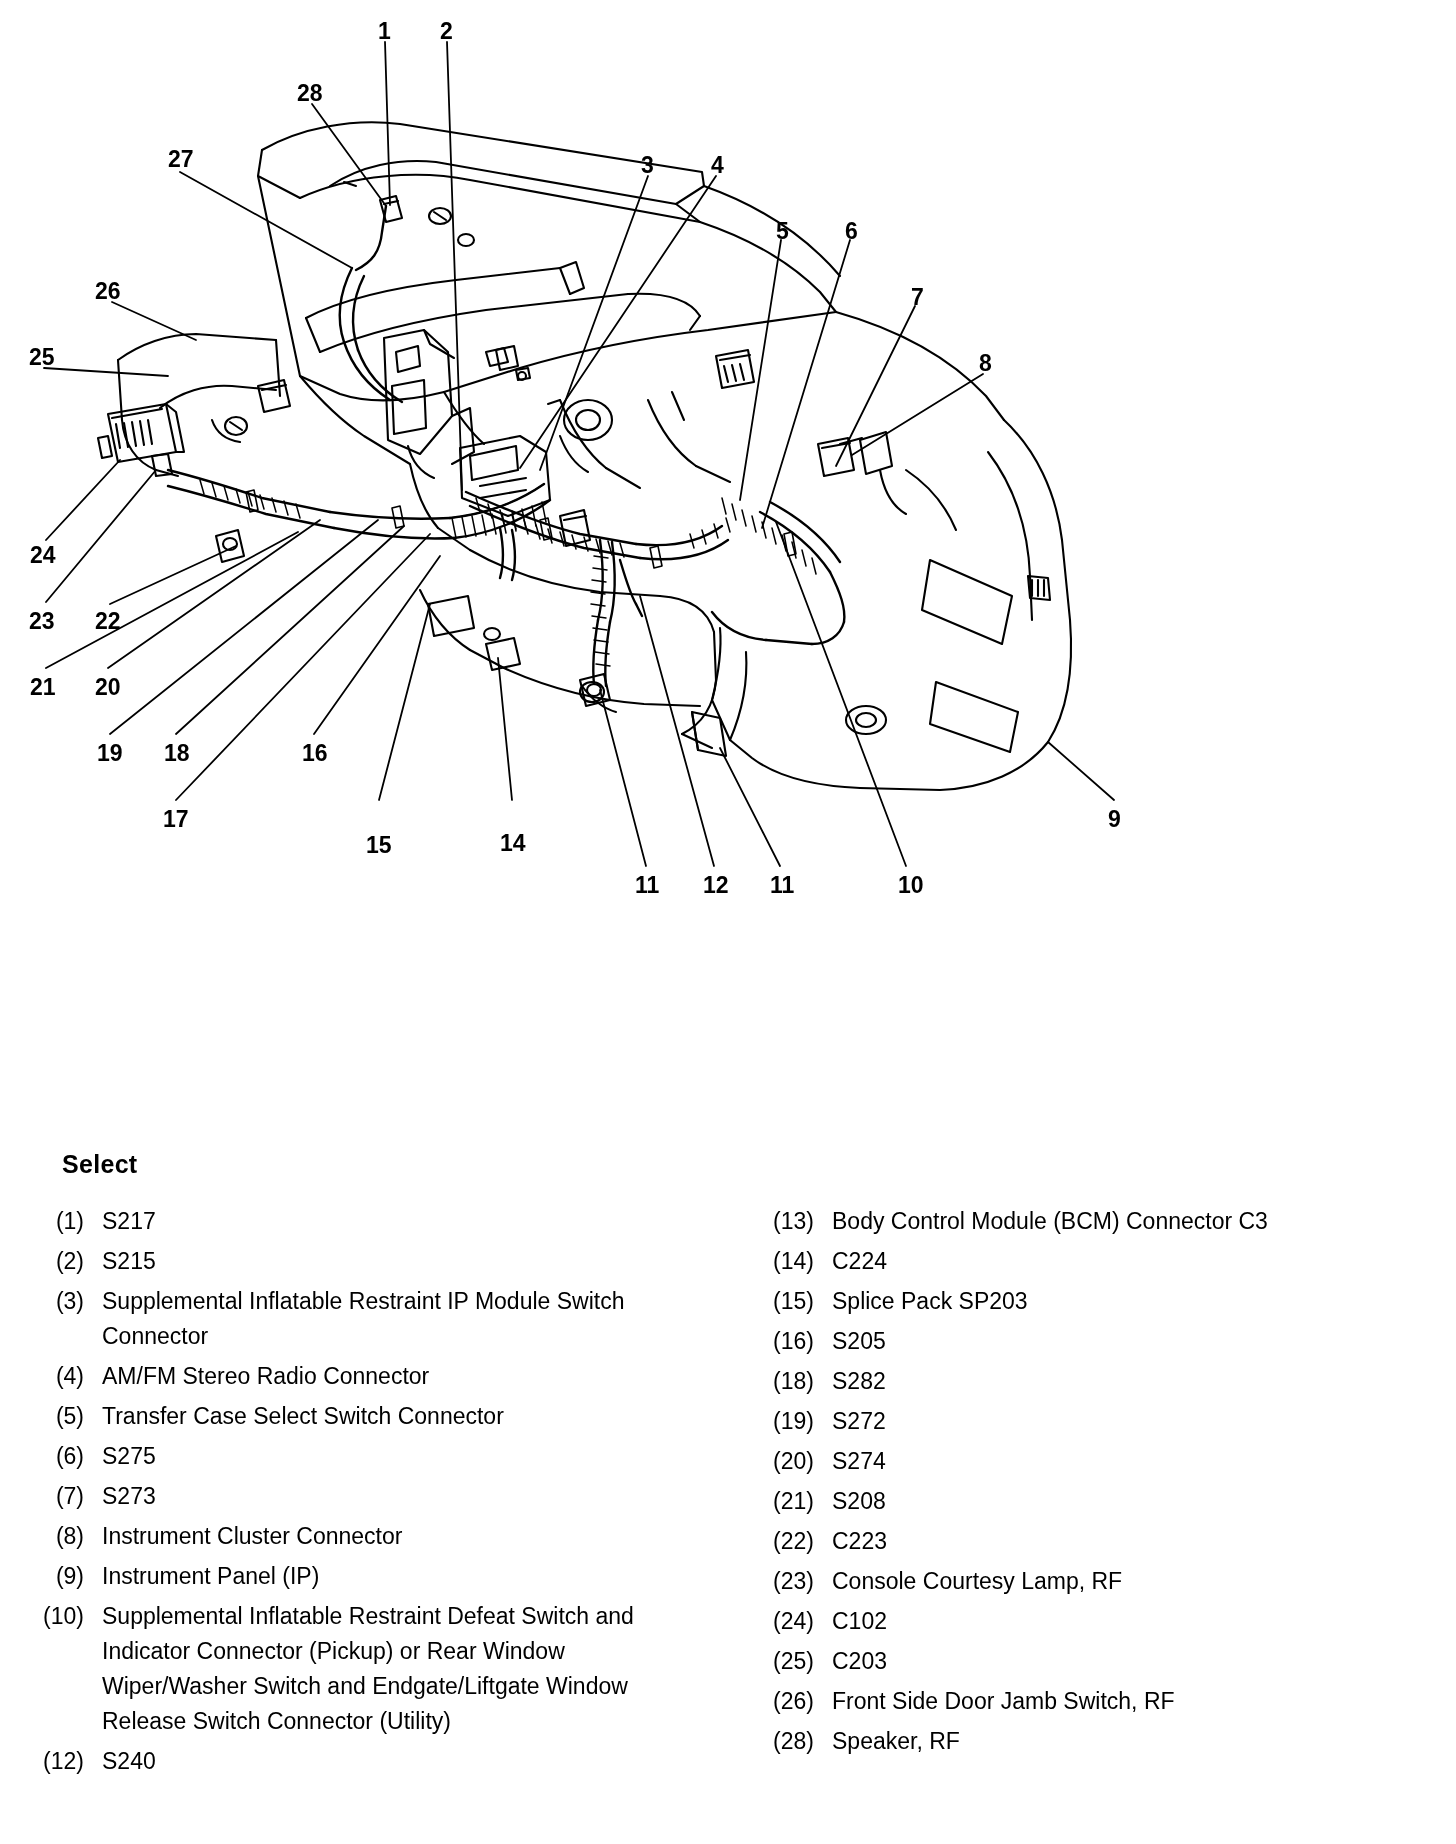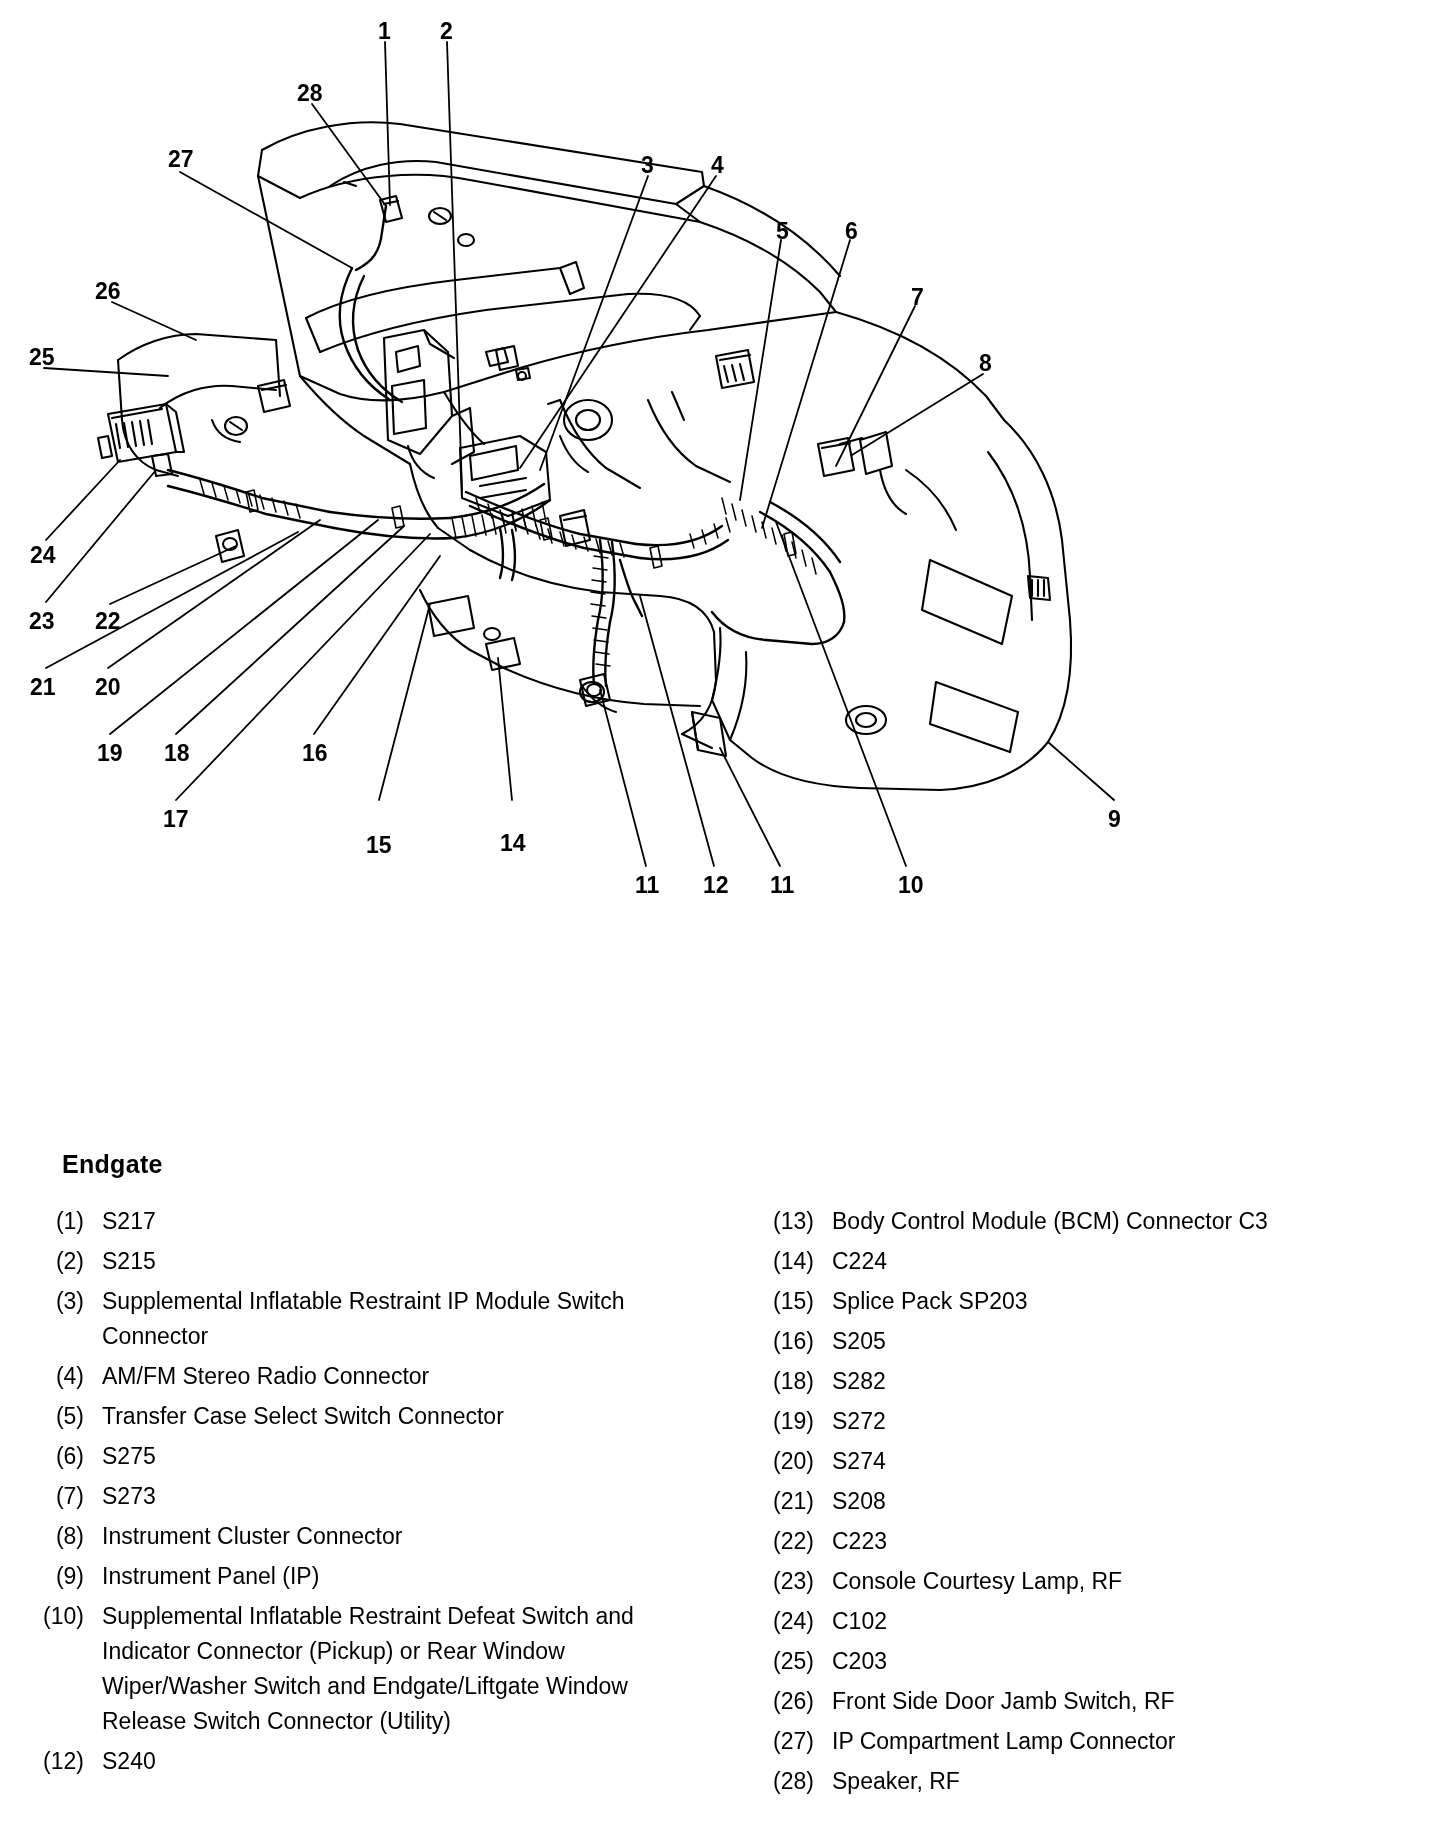--- a/index.html
+++ b/index.html
@@ -367,21 +367,21 @@
     <div class="callout-label" style="left:29px;  top:608px;">23</div>
     <div class="callout-label" style="left:30px;  top:542px;">24</div>
     <div class="callout-label" style="left:29px;  top:344px;">25</div>
     <div class="callout-label" style="left:95px;  top:278px;">26</div>
     <div class="callout-label" style="left:168px; top:146px;">27</div>
     <div class="callout-label" style="left:297px; top:80px;">28</div>
 
   </div>
 
   <div id="legend">
-    <div id="legend-title">Endgate</div>
+    <div id="legend-title">Select</div>
 
     <div class="legend-col" id="legend-col-left">
       <div class="legend-item">
         <div class="legend-num">(1)</div>
         <div class="legend-text">S217</div>
       </div>
       <div class="legend-item">
         <div class="legend-num">(2)</div>
         <div class="legend-text">S215</div>
       </div>
@@ -470,23 +470,19 @@
       </div>
       <div class="legend-item">
         <div class="legend-num">(25)</div>
         <div class="legend-text">C203</div>
       </div>
       <div class="legend-item">
         <div class="legend-num">(26)</div>
         <div class="legend-text">Front Side Door Jamb Switch, RF</div>
       </div>
       <div class="legend-item">
-        <div class="legend-num">(27)</div>
-        <div class="legend-text">IP Compartment Lamp Connector</div>
-      </div>
-      <div class="legend-item">
         <div class="legend-num">(28)</div>
         <div class="legend-text">Speaker, RF</div>
       </div>
     </div>
   </div>
 
 </div>
 
 </body></html>

